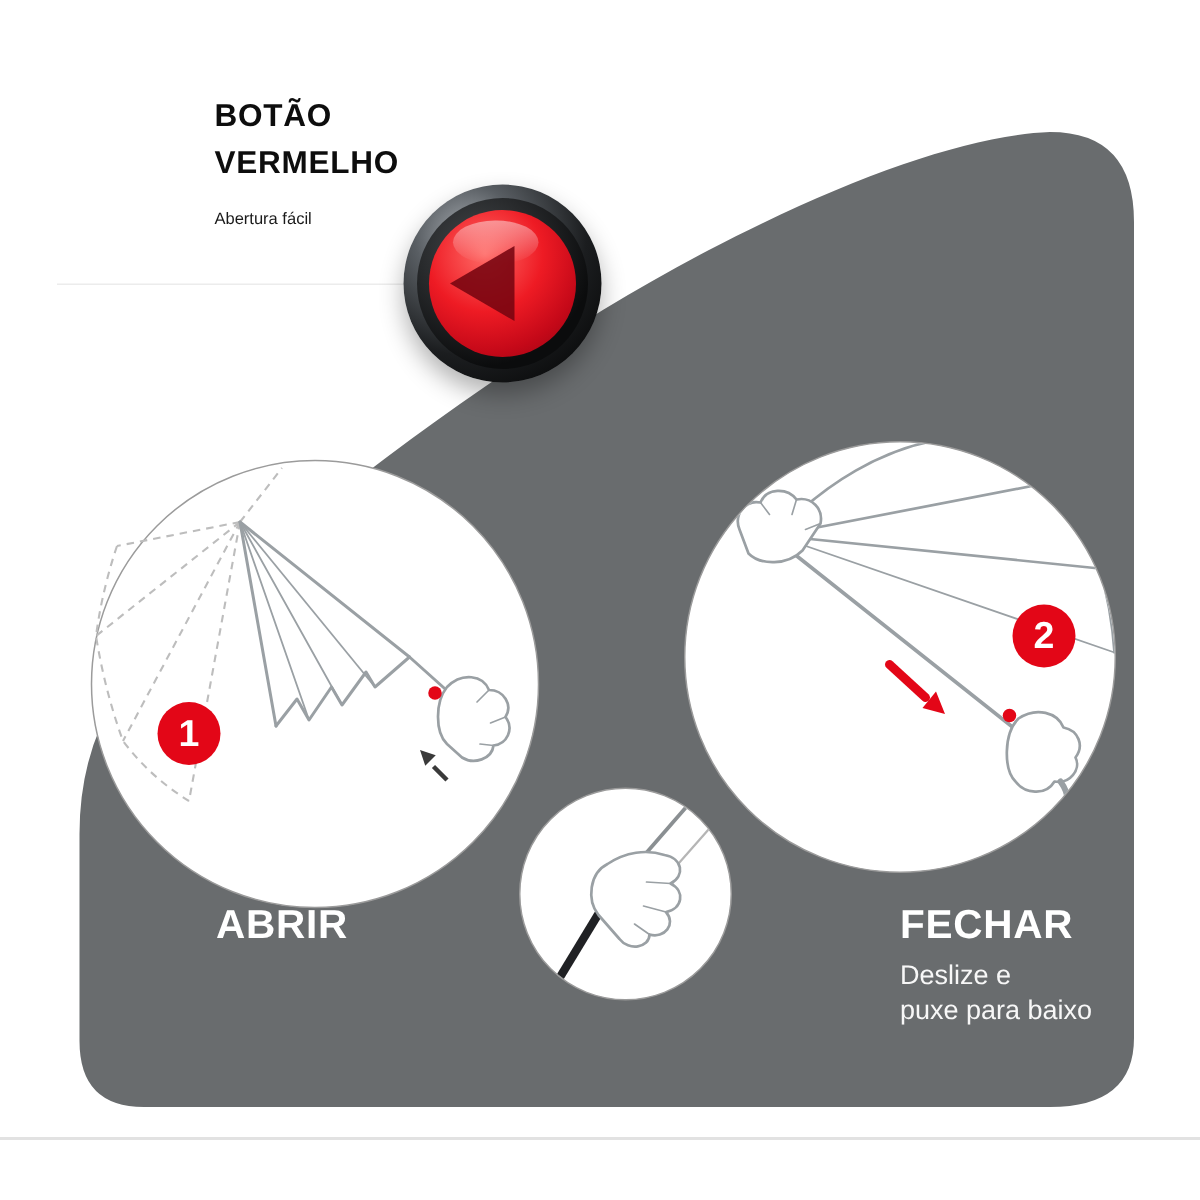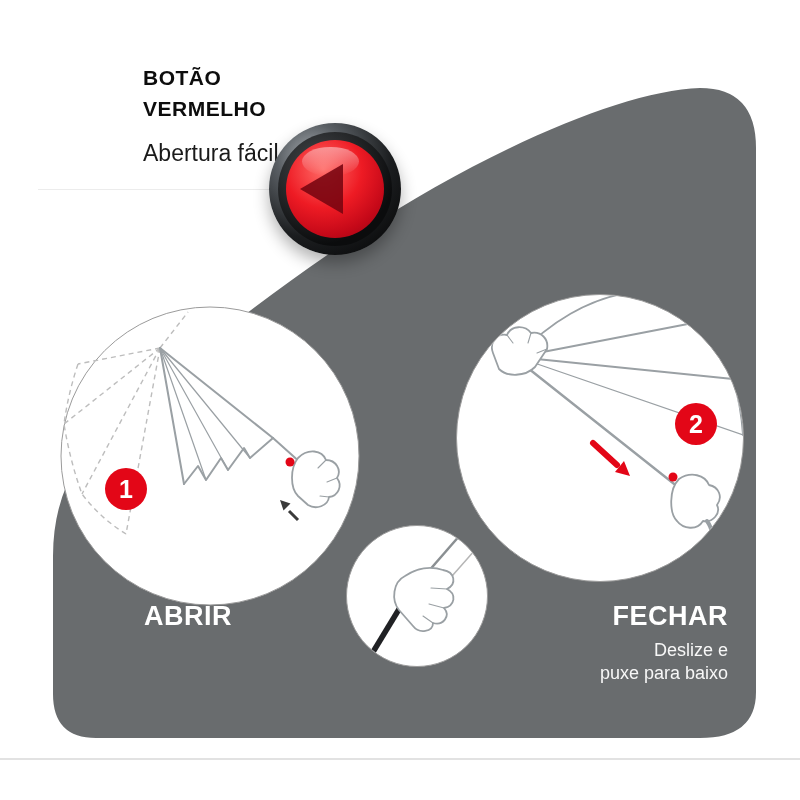--- a/index.html
+++ b/index.html
@@ -6,21 +6,21 @@
               font-family:"Liberation Sans", sans-serif; overflow:hidden; }
   .stage { position:absolute; inset:0; width:800px; height:800px; }
 
   .blob { position:absolute; left:0; top:0; }
 
   .faint-line { position:absolute; left:38px; top:189px; width:232px; height:1px; background:#ececec; }
 
   
   .header-text { position:absolute; left:143px; top:62px; }
   .header-title { font-size:21px; font-weight:bold; color:#0d0d0d; line-height:31px; letter-spacing:.5px; }
-  .header-sub { margin-top:16px; font-size:23px; color:#1a1a1a; }
+  .header-sub { margin-top:16px; font-size:11px; color:#1a1a1a; }
 
   
   .red-button { position:absolute; left:269px; top:123px; width:132px; height:132px; }
   .rb-rim { position:absolute; inset:0; border-radius:50%;
             background: radial-gradient(circle at 32% 26%, #a8adb2 0%, #595e63 26%, #1b1d1f 60%, #000 100%);
             box-shadow: 0 8px 16px rgba(0,0,0,.30); }
   .rb-rim::after { content:''; position:absolute; inset:9px; border-radius:50%;
             background: radial-gradient(circle at 35% 30%, #44474a 0%, #0b0c0d 72%); }
   .rb-dome { position:absolute; inset:17px; border-radius:50%;
             background: radial-gradient(circle at 38% 30%, #ff6a66 0%, #ee1b24 42%, #c40818 72%, #8d0312 100%); }
@@ -38,21 +38,21 @@
   .accent-fill { fill:var(--accent,#e30617); }
   .accent-stroke { stroke:var(--accent,#e30617); fill:none; stroke-linecap:round; }
 
   .badge { position:absolute; width:42px; height:42px; border-radius:50%;
            background:var(--accent,#e30617); color:#ffffff; display:flex;
            align-items:center; justify-content:center; font-size:25px; font-weight:bold; }
 
   
   .step-label { position:absolute; color:#ffffff;margin-left:12px; }
   .step-open  { left:132px; top:601px; }
-  .step-close { left:588px; top:601px;text-align:right; }
+  .step-close { left:588px; top:601px; }
   .step-title { font-size:27px; font-weight:bold; letter-spacing:.5px; }
   .step-desc  { font-size:18px; line-height:23px; margin-top:7px; color:#f7f7f7; }
 
   .bottom-divider { position:absolute; left:0; top:758px; width:800px; height:2px; background:#e2e2e2; }
 </style>
 </head>
 <body>
 
 <div class="stage">
 

